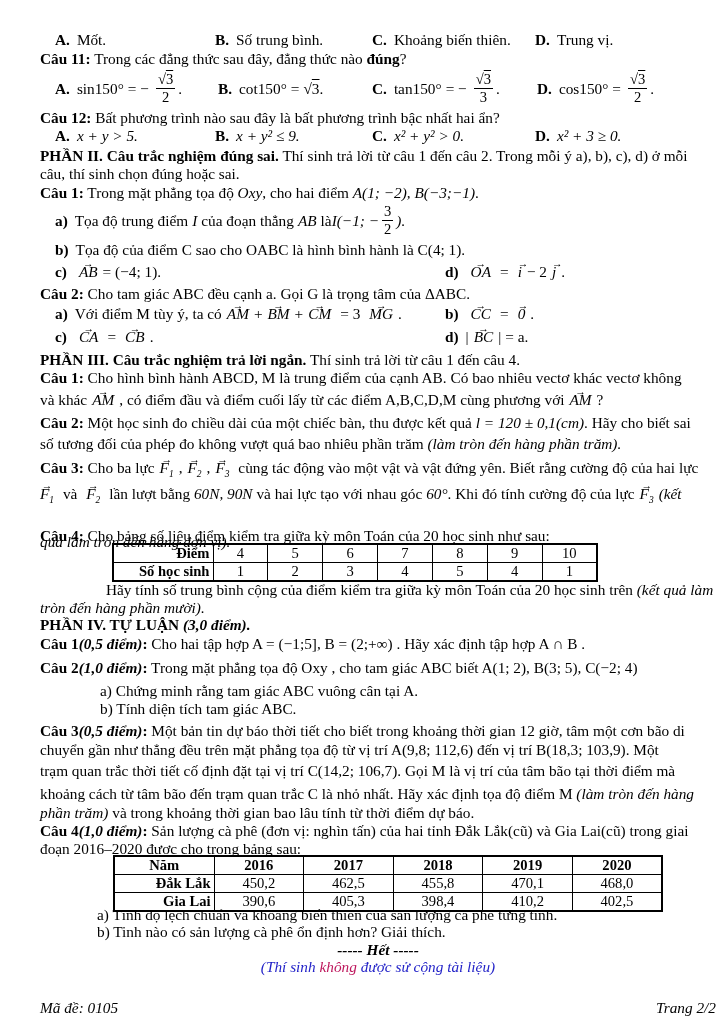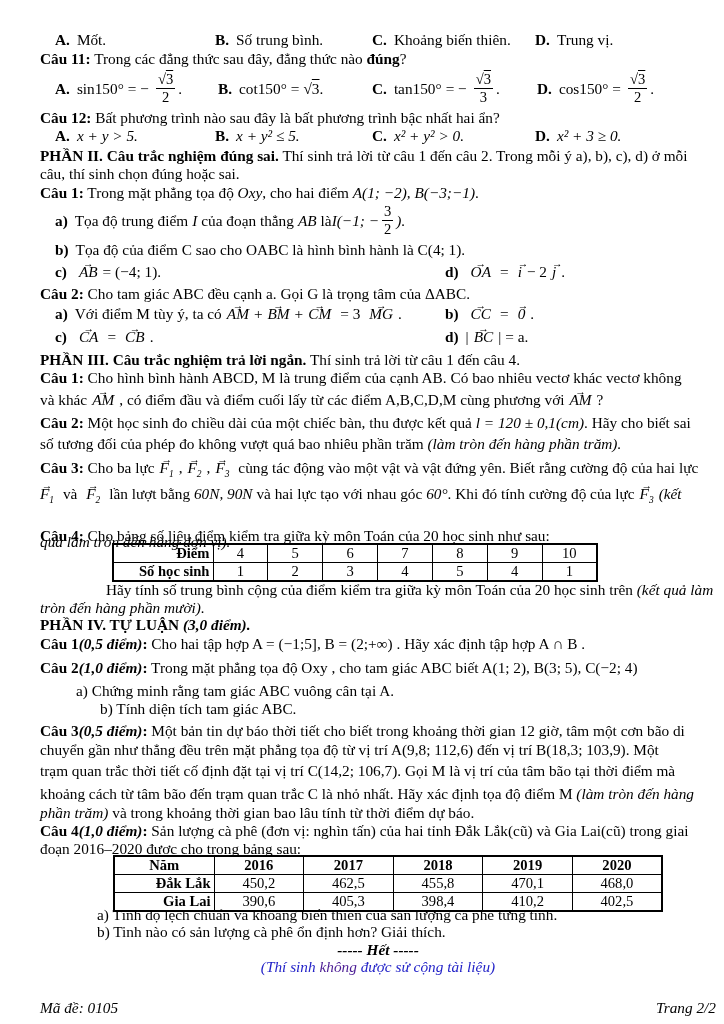--- a/index.html
+++ b/index.html
@@ -20,21 +20,21 @@
   .vec{position:relative;display:inline-block;font-style:italic;margin:0 5px;}
   .vec::after{content:"\2192";position:absolute;left:0;right:0;top:-0.78em;font-size:0.68em;
         font-style:normal;text-align:center;}
   .vec sub{font-size:9.5px;font-style:italic;}
   .gap{margin:0 4px;}
   table.tbl{position:absolute;border-collapse:collapse;table-layout:fixed;border:2px solid #000;}
   table.tbl td{border:1px solid #000;text-align:center;font-size:14.6px;padding:0 3px;overflow:hidden;}
   table.tbl td.hc{text-align:right;font-weight:bold;padding-left:6px;}
   table.tbl td.bd{font-weight:bold;}
   .blue{color:#2323c8;}
-  .red{color:#4c1d95;}
+  .red{color:#be185d;}
 </style>
 </head>
 <body>
 
 <div class="page">
 
   <div class="ln" style="top:30px">
     <span class="at" style="left:15px"><span class="lbl">A.</span><span>Mốt.</span></span>
     <span class="at" style="left:175px"><span class="lbl">B.</span><span>Số trung bình.</span></span>
     <span class="at" style="left:332px"><span class="lbl">C.</span><span>Khoảng biến thiên.</span></span>
@@ -83,21 +83,21 @@
         </span>
       <span>.</span>
     </span>
   </div>
 
   <div class="ln" style="top:108px">
     <span class="b">Câu 12:</span><span> Bất phương trình nào sau đây là bất phương trình bậc nhất hai ẩn?</span>
   </div>
   <div class="ln" style="top:126px">
     <span class="at" style="left:15px"><span class="lbl">A.</span><span class="i">x + y &gt; 5.</span></span>
-    <span class="at" style="left:175px"><span class="lbl">B.</span><span class="i">x + y² ≤ 5.</span></span>
+    <span class="at" style="left:175px"><span class="lbl">B.</span><span class="i">x + y² ≤ 9.</span></span>
     <span class="at" style="left:332px"><span class="lbl">C.</span><span class="i">x² + y² &gt; 0.</span></span>
     <span class="at" style="left:495px"><span class="lbl">D.</span><span class="i">x² + 3 ≥ 0.</span></span>
   </div>
 
   <div class="ln" style="top:146px">
     <span class="b">PHẦN II. Câu trắc nghiệm đúng sai.</span><span> Thí sinh trả lời từ câu 1 đến câu 2. Trong mỗi ý a), b), c), d) ở mỗi</span>
   </div>
   <div class="ln" style="top:164px">
     <span>câu, thí sinh chọn đúng hoặc sai.</span>
   </div>
@@ -224,21 +224,21 @@
   <div class="ln" style="top:615px">
     <span class="b">PHẦN IV. TỰ LUẬN </span><span class="bi">(3,0 điểm).</span>
   </div>
   <div class="ln" style="top:634px">
     <span class="b">Câu 1</span><span class="bi">(0,5 điểm)</span><span class="b">:</span><span> Cho hai tập hợp A = (−1;5], B = (2;+∞) . Hãy xác định tập hợp A ∩ B .</span>
   </div>
   <div class="ln" style="top:658px">
     <span class="b">Câu 2</span><span class="bi">(1,0 điểm)</span><span class="b">:</span><span> Trong mặt phẳng tọa độ Oxy , cho tam giác ABC biết A(1; 2), B(3; 5), C(−2; 4)</span>
   </div>
   <div class="ln" style="top:681px">
-    <span style="margin-left:36px">a) Chứng minh rằng tam giác ABC vuông cân tại A.</span>
+    <span style="margin-left:60px">a) Chứng minh rằng tam giác ABC vuông cân tại A.</span>
   </div>
   <div class="ln" style="top:699px">
     <span style="margin-left:60px">b) Tính diện tích tam giác ABC.</span>
   </div>
   <div class="ln" style="top:721px">
     <span class="b">Câu 3</span><span class="bi">(0,5 điểm)</span><span class="b">:</span><span> Một bản tin dự báo thời tiết cho biết trong khoảng thời gian 12 giờ, tâm một cơn bão di</span>
   </div>
   <div class="ln" style="top:740px"><span>chuyển gần như thẳng đều trên mặt phẳng tọa độ từ vị trí A(9,8; 112,6) đến vị trí B(18,3; 103,9). Một</span></div>
   <div class="ln" style="top:761px"><span>trạm quan trắc thời tiết cố định đặt tại vị trí C(14,2; 106,7). Gọi M là vị trí của tâm bão tại thời điểm mà</span></div>
   <div class="ln" style="top:784px">

